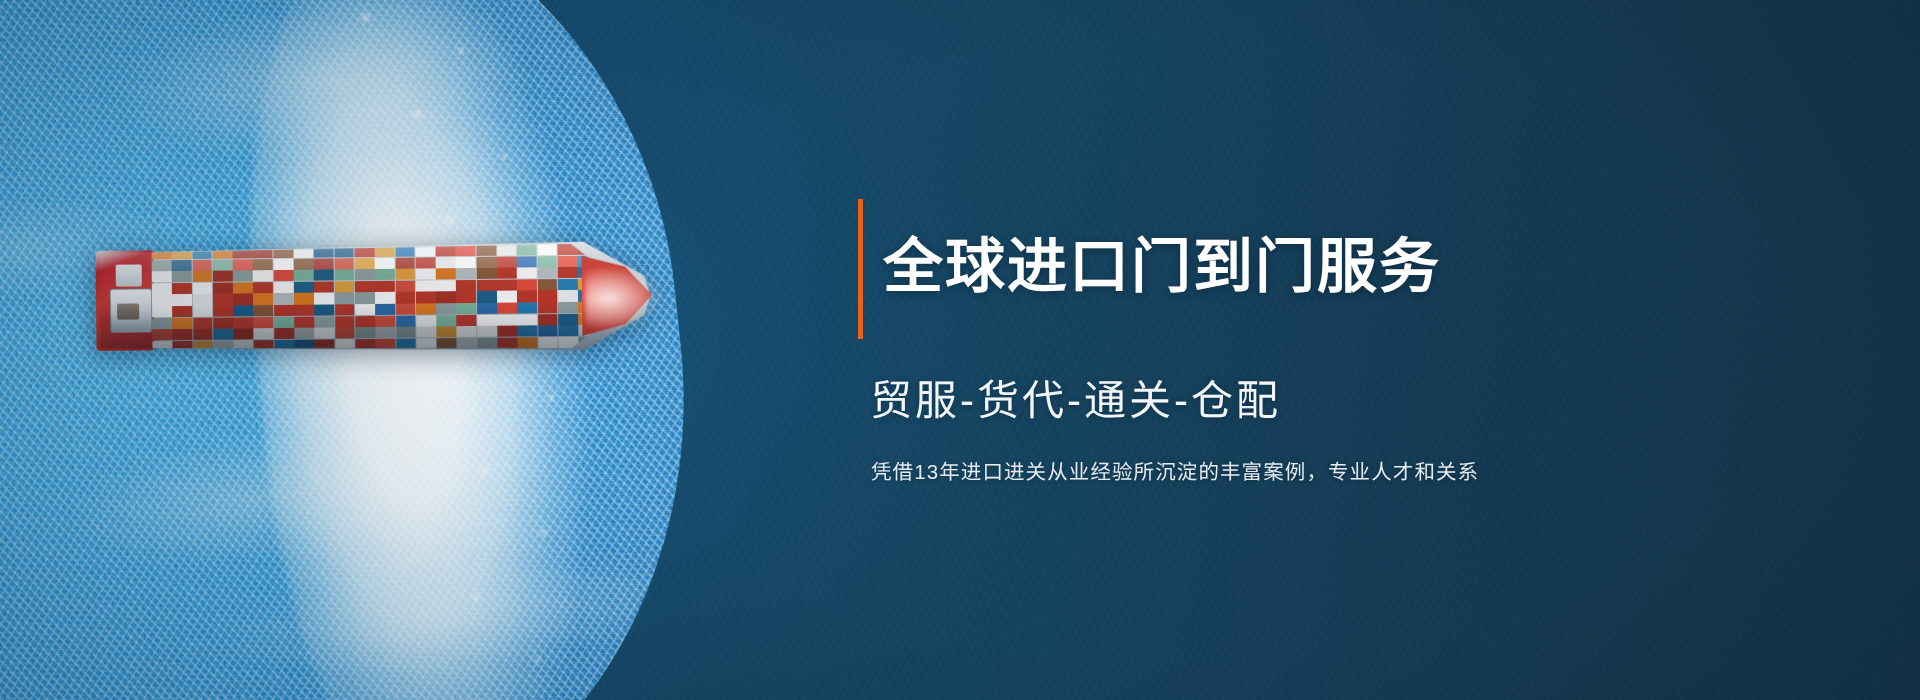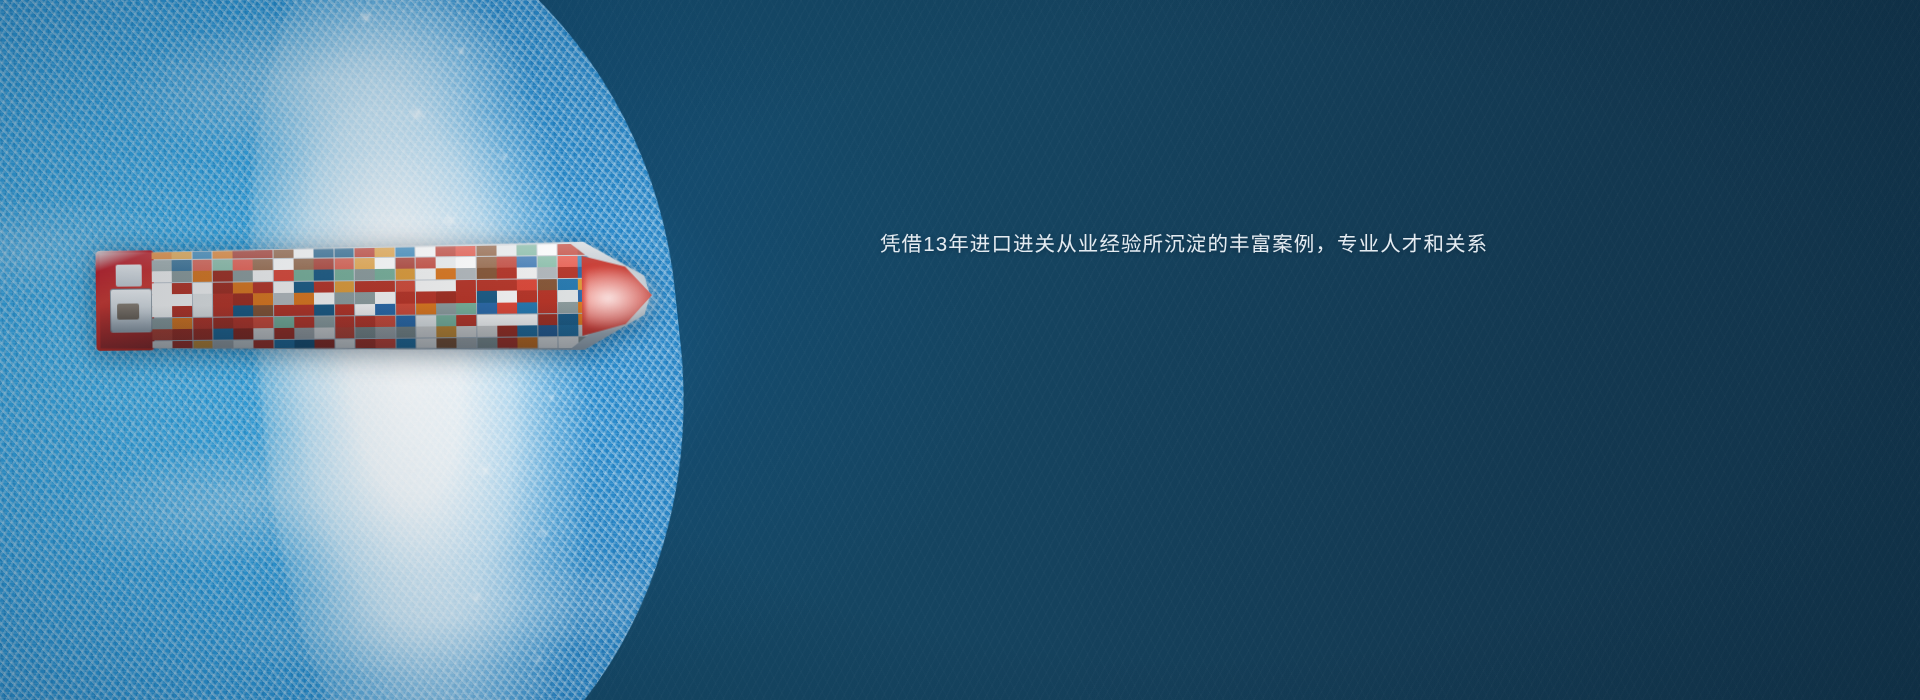--- a/index.html
+++ b/index.html
@@ -273,21 +273,21 @@
     font-size: 42px;
     line-height: 1.12;
     font-weight: 400;
     color: #f2f6f9;
     letter-spacing: 3px;
     white-space: nowrap;
     text-shadow: 0 1px 6px rgba(4,24,42,0.40);
   }
   .body-copy {
     margin-top: 30px;
-    margin-left: 22px;
+    margin-left: 13px;
     font-size: 20.5px;
     line-height: 1.72;
     color: #e4ebf1;
     letter-spacing: 1.1px;
     max-width: 880px;
     text-shadow: 0 1px 4px rgba(4,24,42,0.38);
   }
   .body-copy p { margin: 0; white-space: nowrap; }
 </style>
 </head>
@@ -513,20 +513,25 @@
       </div>
     <div class="hull-bow"></div>
     <div class="ship-gloss"></div>
   </div>
   <div class="bow-wave"></div>
 
   <div class="vignette"></div>
 
   <div class="content">
 
-
+    <div class="headline-row">
+      <div class="accent-bar"></div>
+      <h1 class="headline">全球进口门到门服务</h1>
+    </div>
+
+    <div class="subhead">贸服-货代-通关-仓配</div>
 
     <div class="body-copy">
       <p>凭借13年进口进关从业经验所沉淀的丰富案例，专业人才和关系</p>
     </div>
 
   </div>
 </div>
 
 </body></html>

